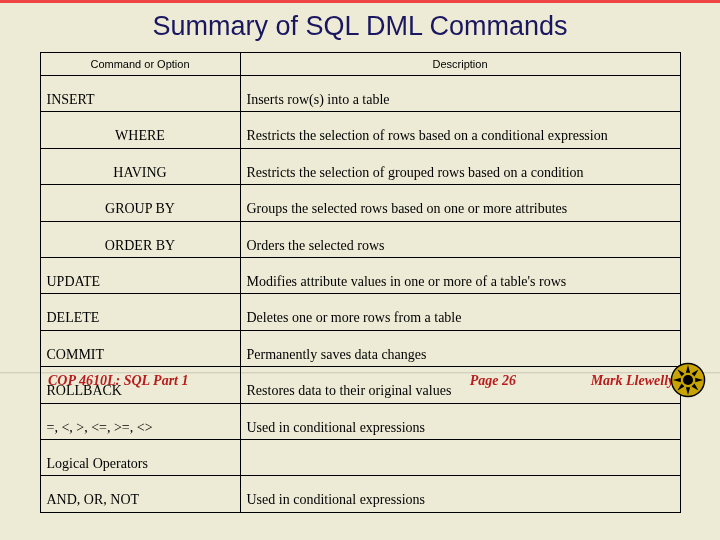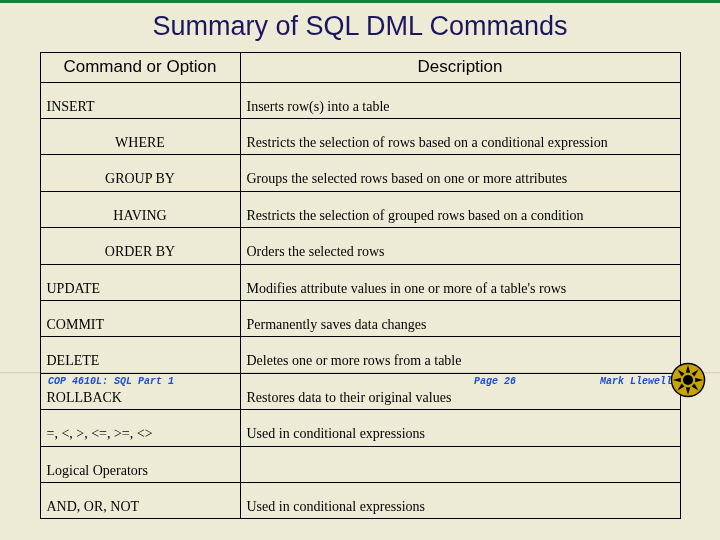--- a/index.html
+++ b/index.html
@@ -8,21 +8,21 @@
     width: 720px;
     height: 540px;
     background: #edebd6;
     font-family: Arial, Helvetica, sans-serif;
     overflow: hidden;
   }
   .slide {
     width: 720px;
     height: 404px;
     box-sizing: border-box;
-    border-top: 3px solid #15803d;
+    border-top: 3px solid #ef4444;
     position: relative;
   }
   .title {
     text-align: center;
     font-size: 27px;
     color: #1a1760;
     margin: 8px 0 10px 0;
     font-weight: normal;
     font-family: Arial, sans-serif;
   }
@@ -35,21 +35,21 @@
   .tbl th, .tbl td {
     border: 1.5px solid #000;
     font-size: 14px;
     vertical-align: middle;
     line-height: 1.1;
   }
   .tbl th {
     font-weight: normal;
     text-align: center;
     padding: 5px 20px;
-    font-size: 17px;
+    font-size: 11px;
     font-family: Arial, sans-serif;
   }
   .tbl td {
     padding: 16px 6px 4px 6px;
     font-family: "Times New Roman", Times, serif;
   }
   .col-cmd { width: 200px; }
   .col-desc { width: 440px; }
   .cmd-left {
     font-family: Arial, sans-serif;
@@ -77,25 +77,25 @@
   }
   .footer .bar {
     position: absolute;
     left: 0;
     right: 0;
     top: 14px;
     height: 2px;
     background: linear-gradient(to bottom, rgba(0,0,0,0.15), rgba(0,0,0,0));
   }
   .footer .item {
-    font-family: Liberation Mono, monospace;
-    font-size: 10px;
+    font-family: Liberation Serif, serif;
+    font-size: 14px;
     font-style: italic;
     font-weight: bold;
-    color: #1d4ed8;
+    color: #b91c1c;
     z-index: 2;
   }
   .footer .left { flex: 0 0 230px; }
   .footer .center { flex: 1 1 auto; text-align: right; font-style: italic;}
   .footer .right { flex: 0 0 180px; text-align: right; font-style: italic;}
   .logo {
     position: absolute;
     right: 14px;
     bottom: 6px;
     width: 36px;
@@ -125,42 +125,42 @@
     <tbody>
       <tr>
           <td class="cmd-left">INSERT</td>
           <td>Inserts row(s) into a table</td>
         </tr>
       <tr>
           <td class="cmd-center">WHERE</td>
           <td>Restricts the selection of rows based on a conditional expression</td>
         </tr>
       <tr>
+          <td class="cmd-center">HAVING</td>
+          <td>Restricts the selection of grouped rows based on a condition</td>
+        </tr>
+      <tr>
           <td class="cmd-center">GROUP BY</td>
           <td>Groups the selected rows based on one or more attributes</td>
         </tr>
       <tr>
-          <td class="cmd-center">HAVING</td>
-          <td>Restricts the selection of grouped rows based on a condition</td>
-        </tr>
-      <tr>
           <td class="cmd-center">ORDER BY</td>
           <td>Orders the selected rows</td>
         </tr>
       <tr>
           <td class="cmd-left">UPDATE</td>
           <td>Modifies attribute values in one or more of a table's rows</td>
         </tr>
       <tr>
+          <td class="cmd-left">DELETE</td>
+          <td>Deletes one or more rows from a table</td>
+        </tr>
+      <tr>
           <td class="cmd-left">COMMIT</td>
           <td>Permanently saves data changes</td>
-        </tr>
-      <tr>
-          <td class="cmd-left">DELETE</td>
-          <td>Deletes one or more rows from a table</td>
         </tr>
       <tr>
           <td class="cmd-left">ROLLBACK</td>
           <td>Restores data to their original values</td>
         </tr>
       <tr>
           <td class="cmd-left">=, &lt;, &gt;, &lt;=, &gt;=, &lt;&gt;</td>
           <td>Used in conditional expressions</td>
         </tr>
       <tr>

